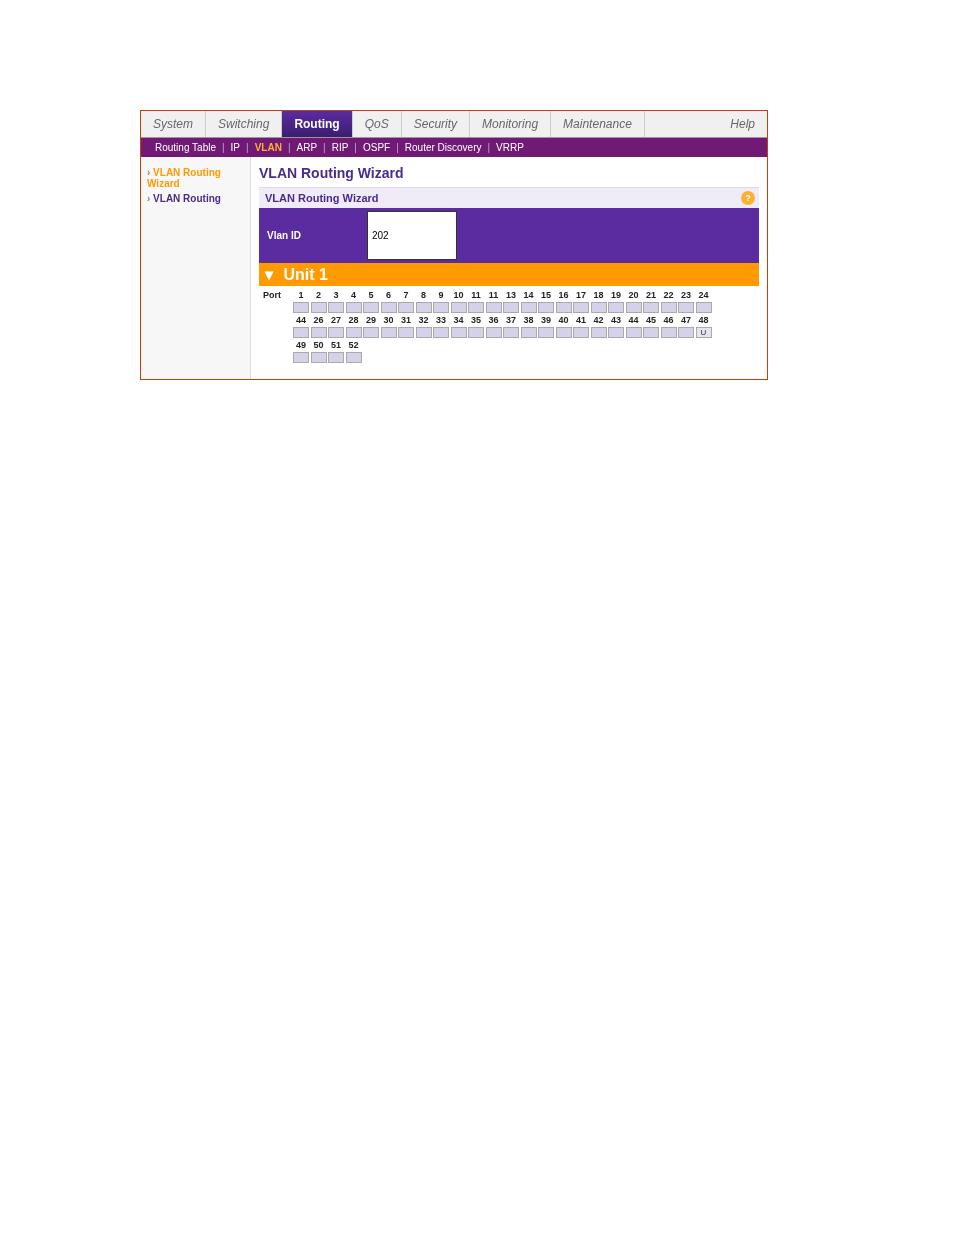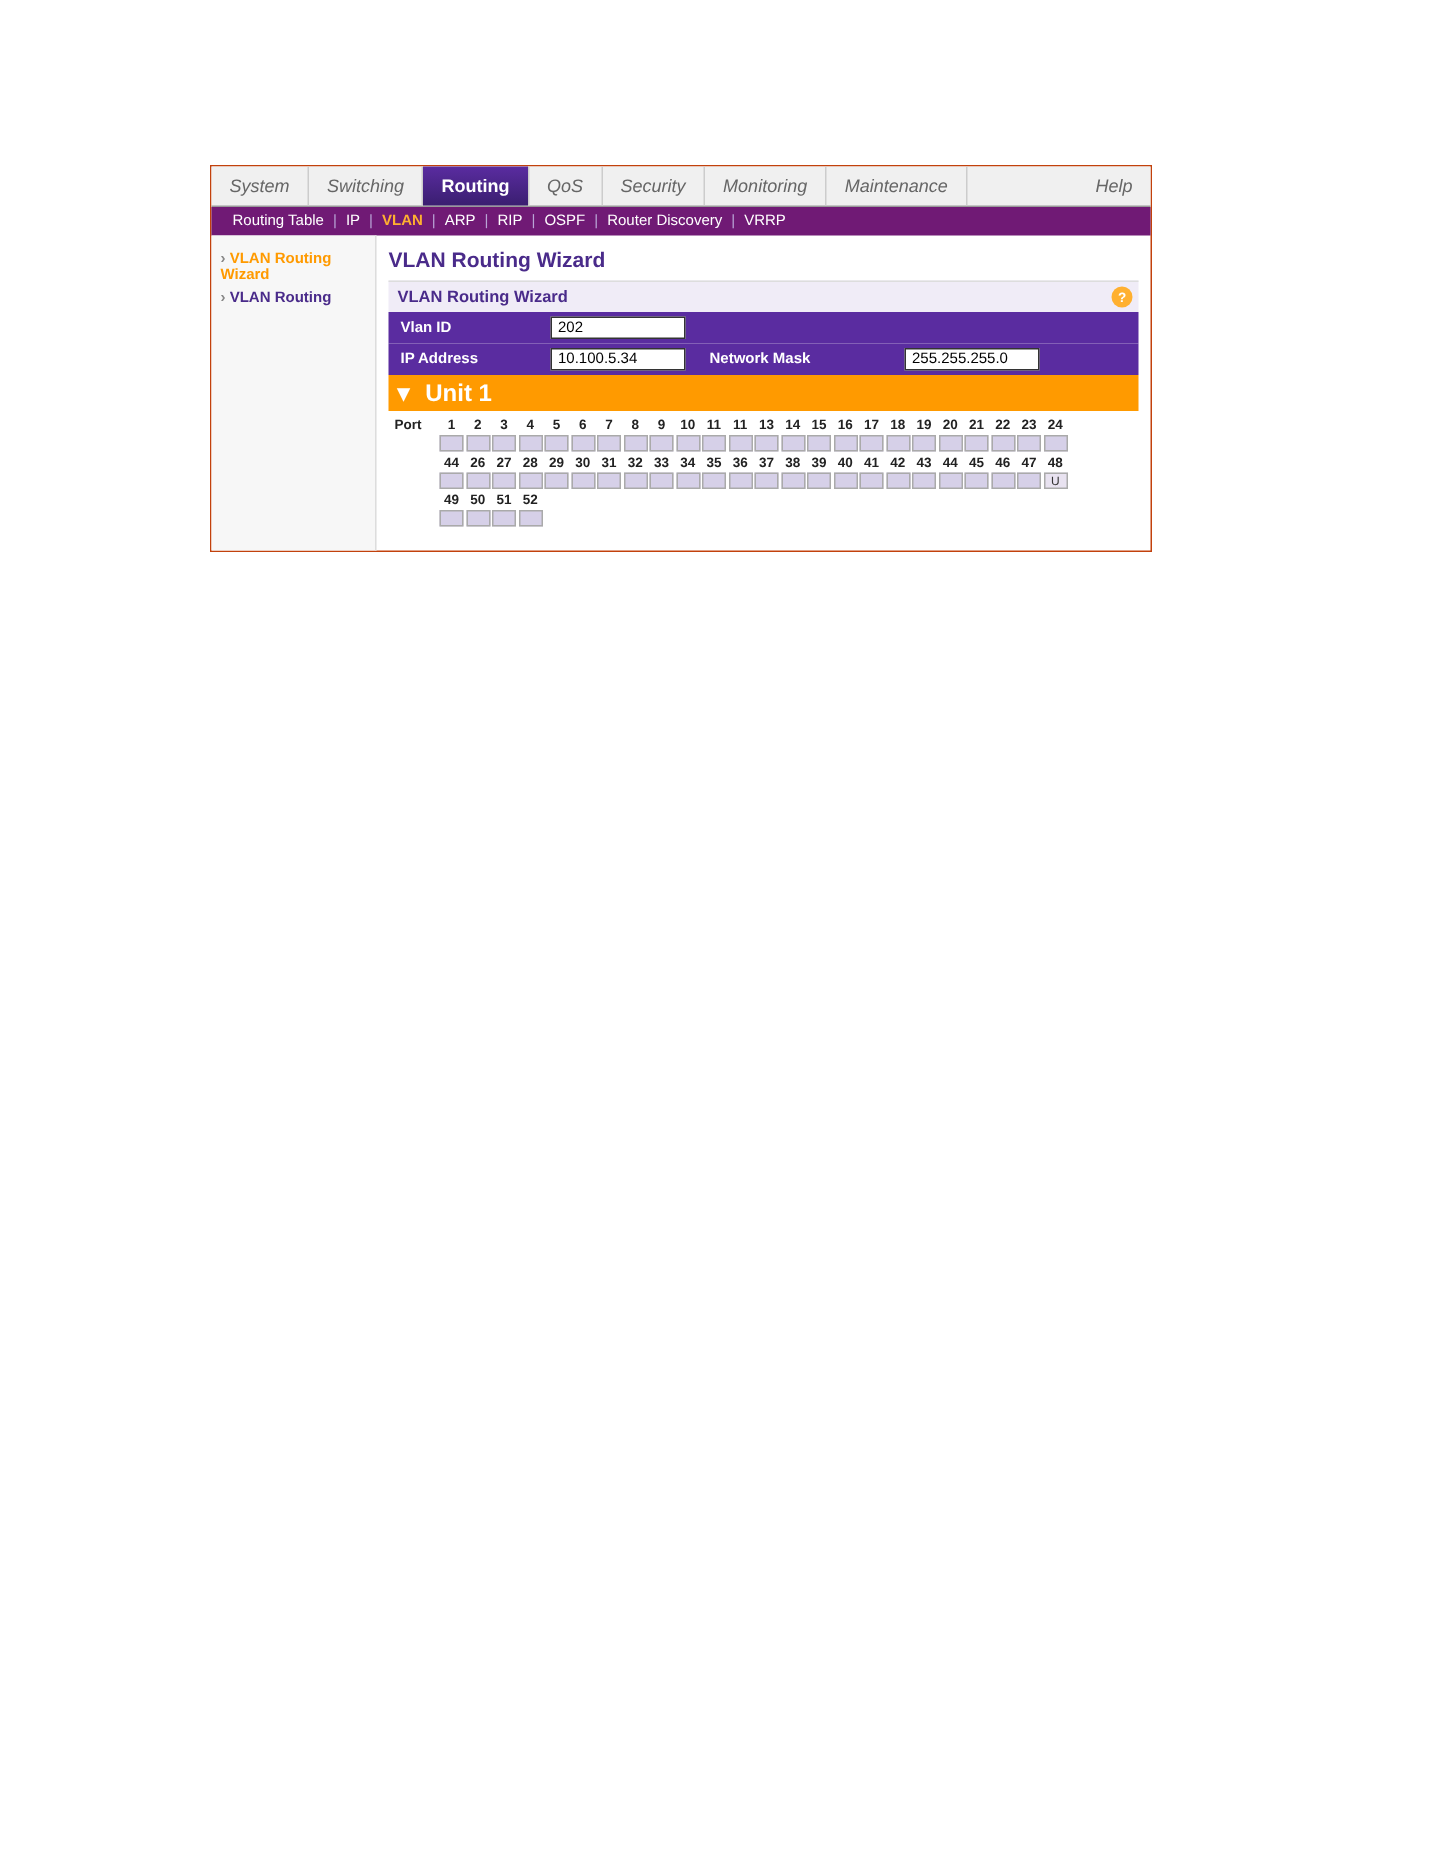--- a/index.html
+++ b/index.html
@@ -110,21 +110,21 @@
     font-size: 10px;
     display: flex;
     align-items: center;
   }
   .form-row .cell {
     padding: 3px 8px;
     font-weight: bold;
   }
   .form-row input[type=text] {
     font-size: 10px;
-    padding: 1px 4px;
+    padding: 18px 4px;
     border: 1px solid #333;
     width: 90px;
   }
   .form-row input[type=checkbox] {
     transform: scale(0.9);
   }
   .row-vlan .label { width: 100px; }
   .row-vlan .field { width: 90px; }
   .row-lag {
     display: flex;
@@ -219,30 +219,20 @@
       </div>
 
       <div class="form-row row-vlan">
         <div class="cell label">Vlan ID</div>
         <div class="cell field">
           <input type="text" value="202" style="">
         </div>
       </div>
 
 
-      <div class="form-row row-ip">
-        <div class="cell label">IP Address</div>
-        <div class="cell">
-          <input type="text" value="10.100.5.34" style="">
-        </div>
-        <div class="cell nm-label">Network Mask</div>
-        <div class="cell">
-          <input type="text" value="255.255.255.0" style="">
-        </div>
-      </div>
 
       <div class="unit-bar">
         <span class="caret">▾</span>
         <span>Unit 1</span>
       </div>
 
       <div class="ports" id="ports">
           <div class="port-row">
             <div class="rowlabel">Port</div>
             <div class="port-nums">

